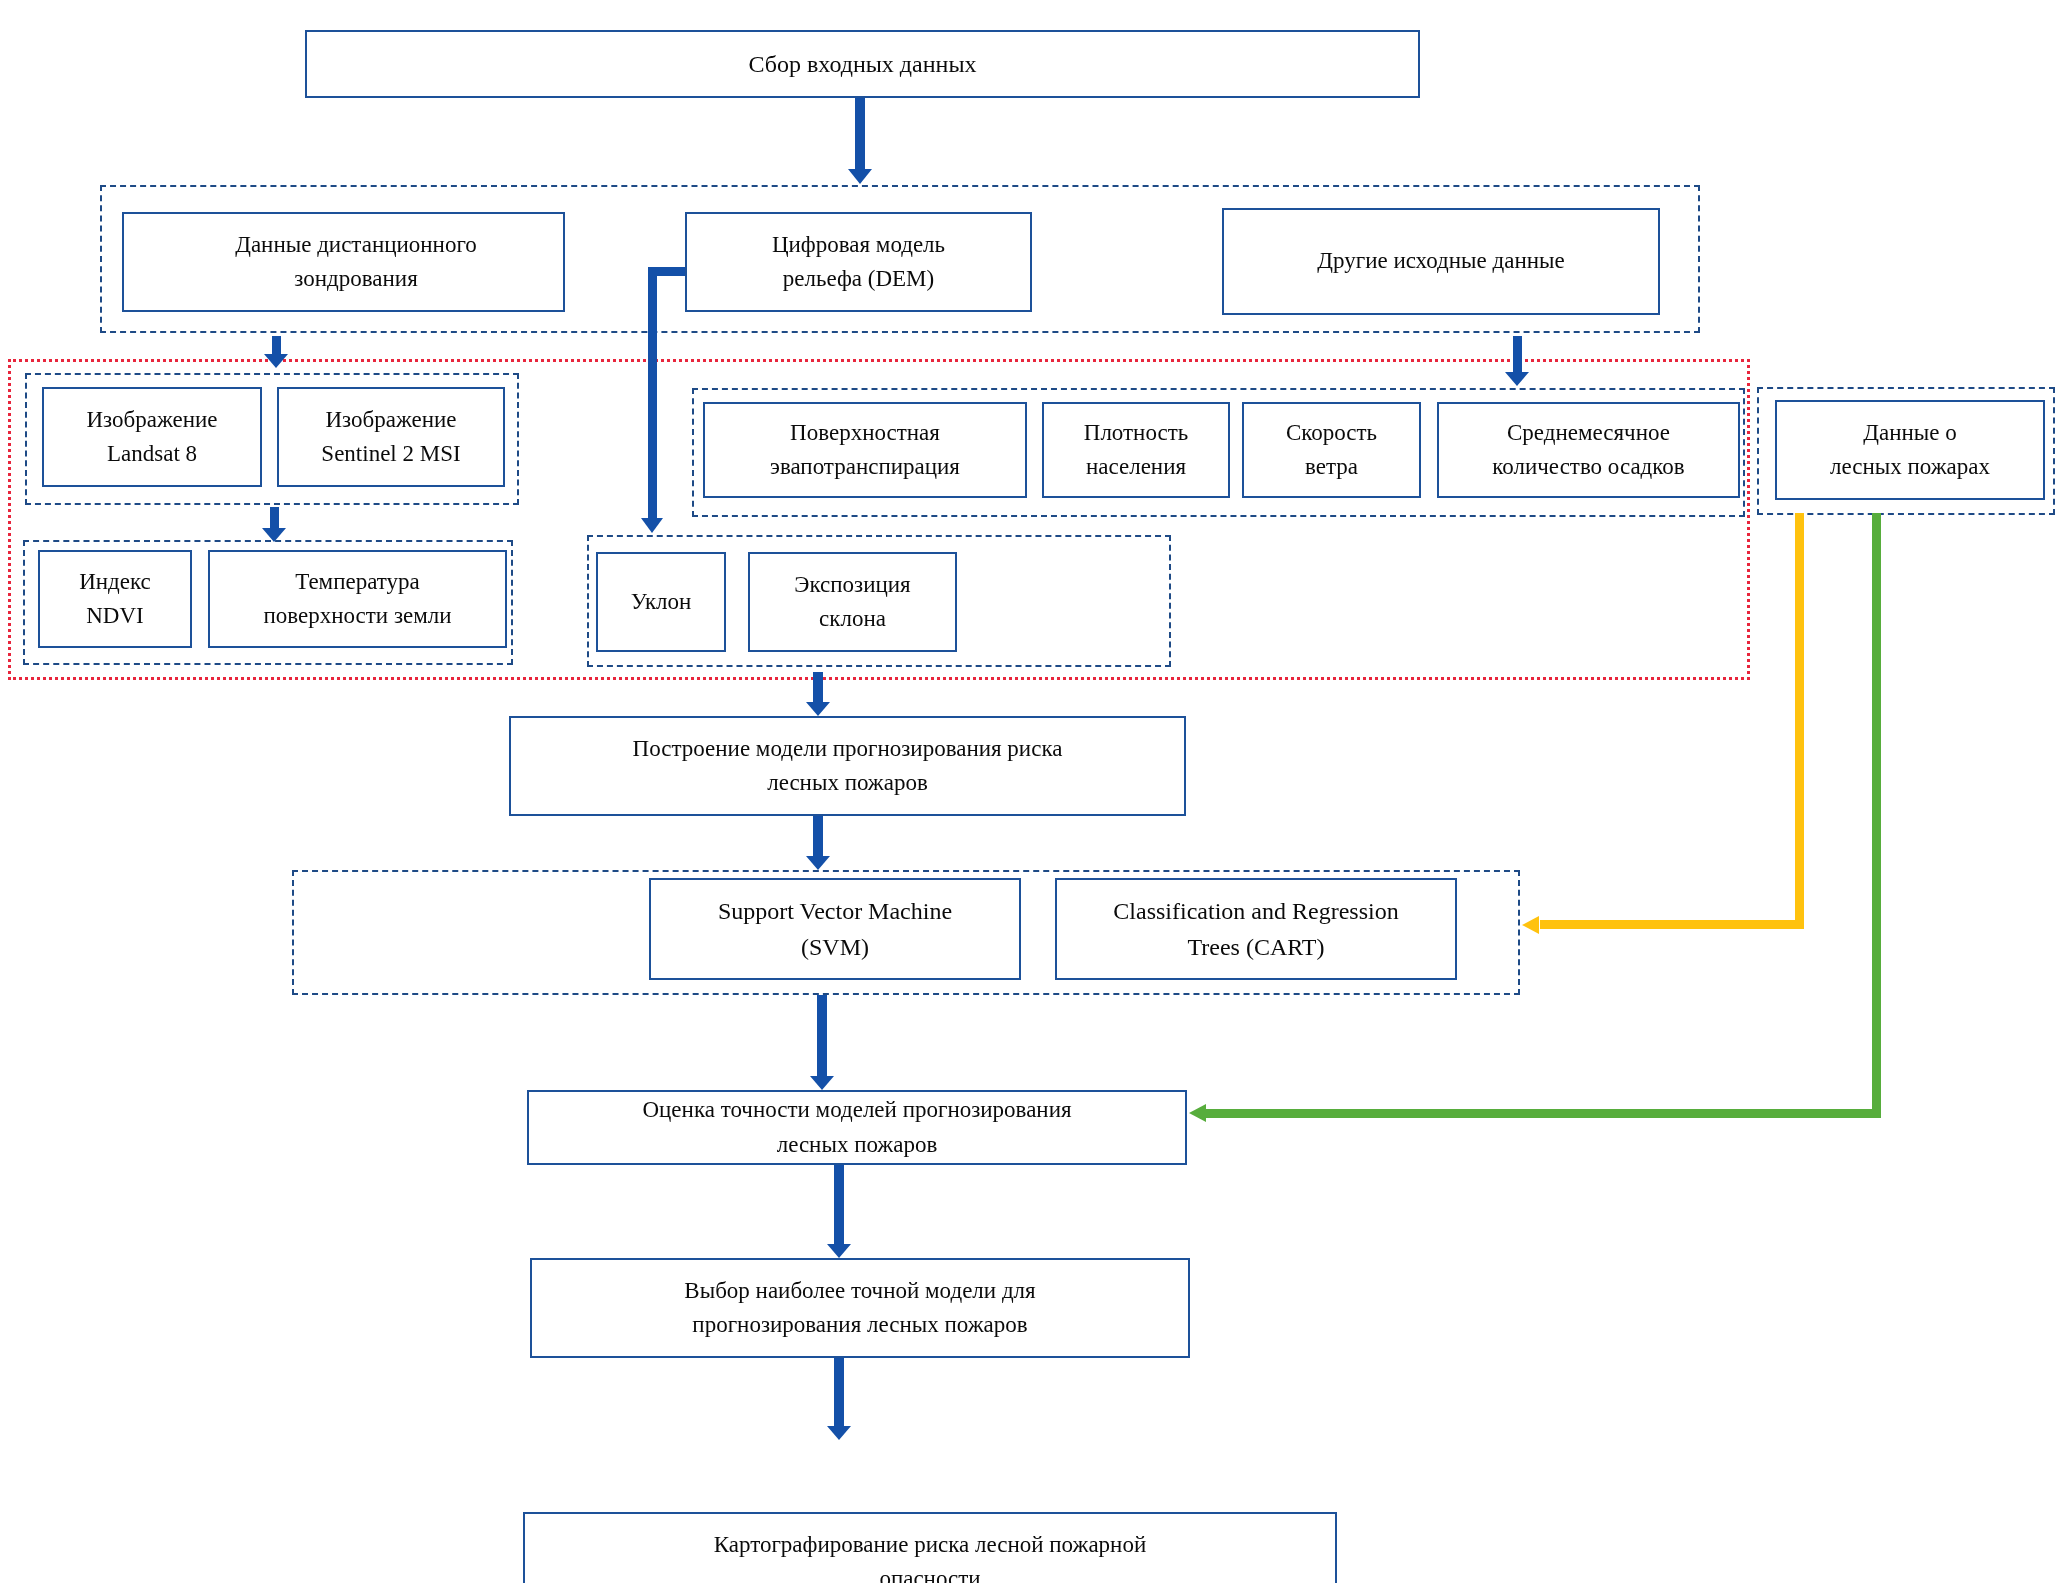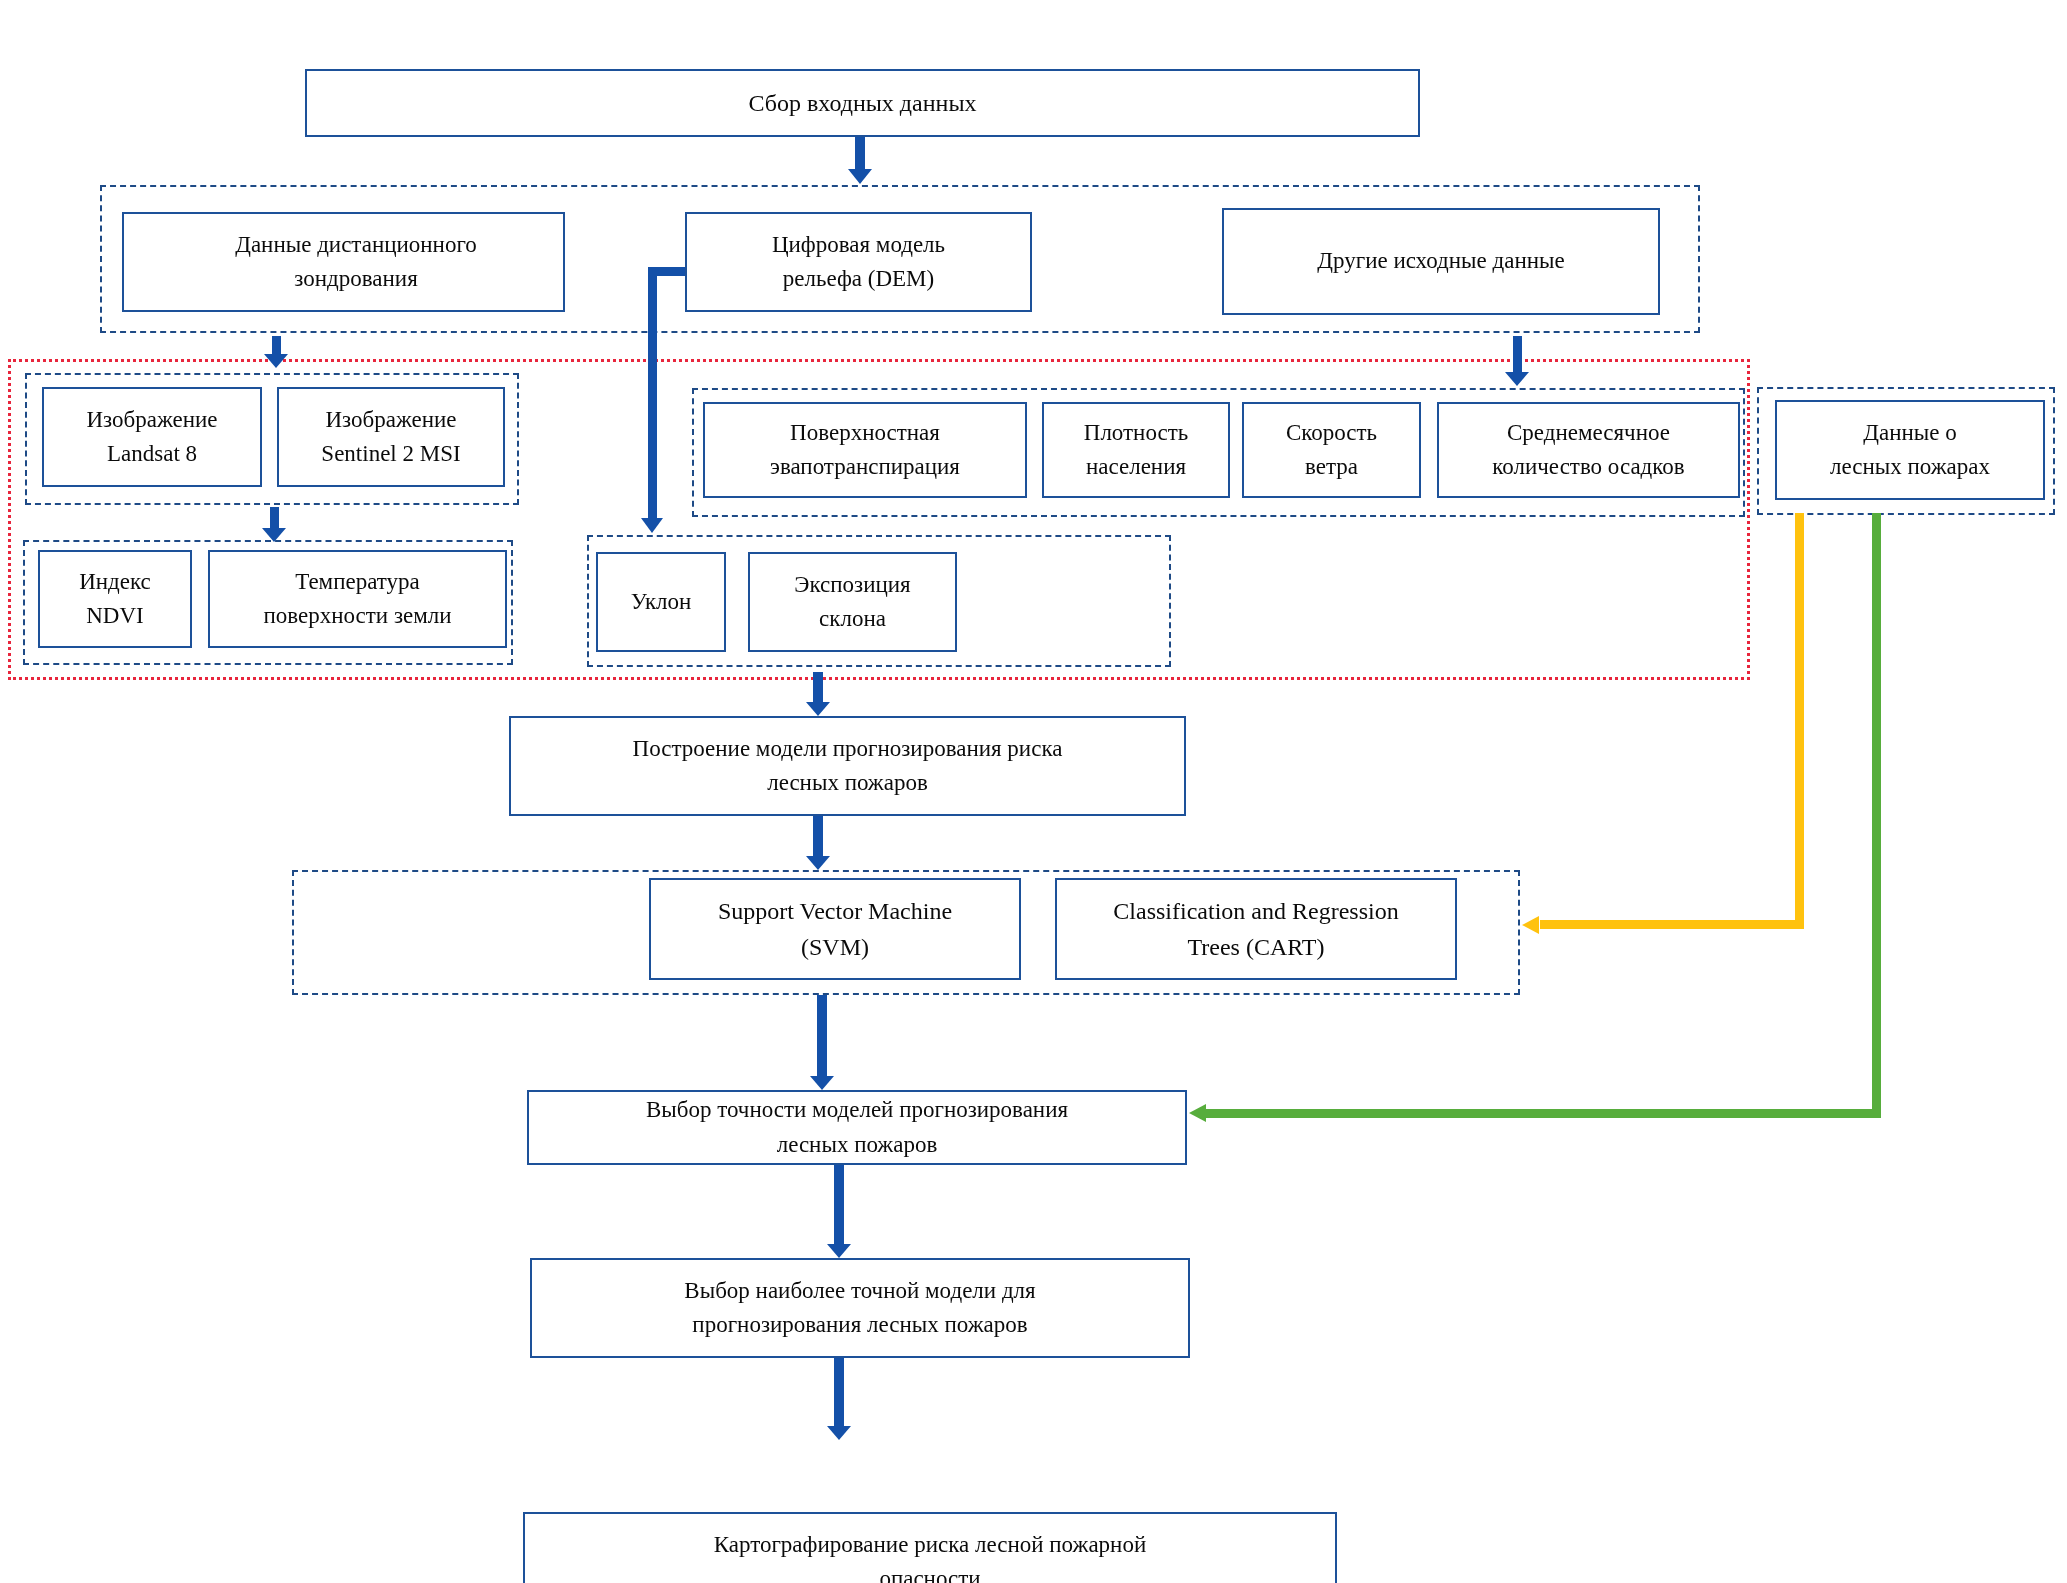--- a/index.html
+++ b/index.html
@@ -67,21 +67,21 @@
 
   <div class="dashed" style="left:100px;top:185px;width:1600px;height:148px;"></div>
   <div class="reddot" style="left:8px;top:359px;width:1742px;height:321px;"></div>
   <div class="dashed" style="left:25px;top:373px;width:494px;height:132px;"></div>
   <div class="dashed" style="left:23px;top:540px;width:490px;height:125px;"></div>
   <div class="dashed" style="left:587px;top:535px;width:584px;height:132px;"></div>
   <div class="dashed" style="left:692px;top:388px;width:1053px;height:129px;"></div>
   <div class="dashed" style="left:1757px;top:387px;width:298px;height:128px;"></div>
   <div class="dashed" style="left:292px;top:870px;width:1228px;height:125px;"></div>
 
-  <div class="box big" style="left:305px;top:30px;width:1115px;height:68px;margin-top:39px;">Сбор входных данных</div>
+  <div class="box big" style="left:305px;top:30px;width:1115px;height:68px;">Сбор входных данных</div>
 
   <div class="box" style="left:122px;top:212px;width:443px;height:100px;padding-left:25px;">Данные дистанционного
 зондрования</div>
   <div class="box" style="left:685px;top:212px;width:347px;height:100px;">Цифровая модель
 рельефа (DEM)</div>
   <div class="box" style="left:1222px;top:208px;width:438px;height:107px;">Другие исходные данные</div>
 
   <div class="box" style="left:42px;top:387px;width:220px;height:100px;">Изображение
 Landsat 8</div>
   <div class="box" style="left:277px;top:387px;width:228px;height:100px;">Изображение
@@ -109,21 +109,21 @@
 лесных пожарах</div>
 
   <div class="box" style="left:509px;top:716px;width:677px;height:100px;">Построение модели прогнозирования риска
 лесных пожаров</div>
 
   <div class="box big" style="left:649px;top:878px;width:372px;height:102px;">Support Vector Machine
 (SVM)</div>
   <div class="box big" style="left:1055px;top:878px;width:402px;height:102px;">Classification and Regression
 Trees (CART)</div>
 
-  <div class="box" style="left:527px;top:1090px;width:660px;height:75px;">Выбор точности моделей прогнозирования
+  <div class="box" style="left:527px;top:1090px;width:660px;height:75px;">Оценка точности моделей прогнозирования
 лесных пожаров</div>
   <div class="box" style="left:530px;top:1258px;width:660px;height:100px;">Выбор наиболее точной модели для
 прогнозирования лесных пожаров</div>
   <div class="box" style="left:523px;top:1512px;width:814px;height:100px;">Картографирование риска лесной пожарной
 опасности</div>
 
   <div>
     <div class="seg blue" style="left:855px;top:98px;width:10px;height:71px;"></div>
     <div class="head-down" style="left:848px;top:169px;"></div>
   </div>

